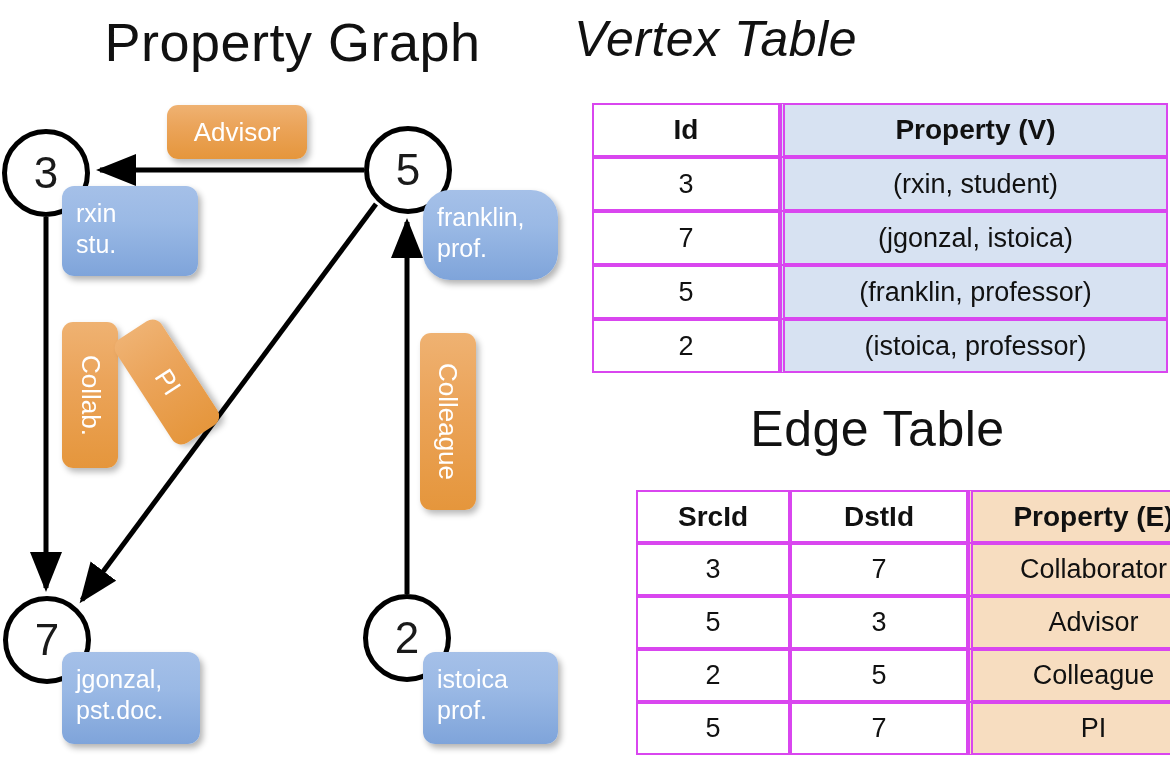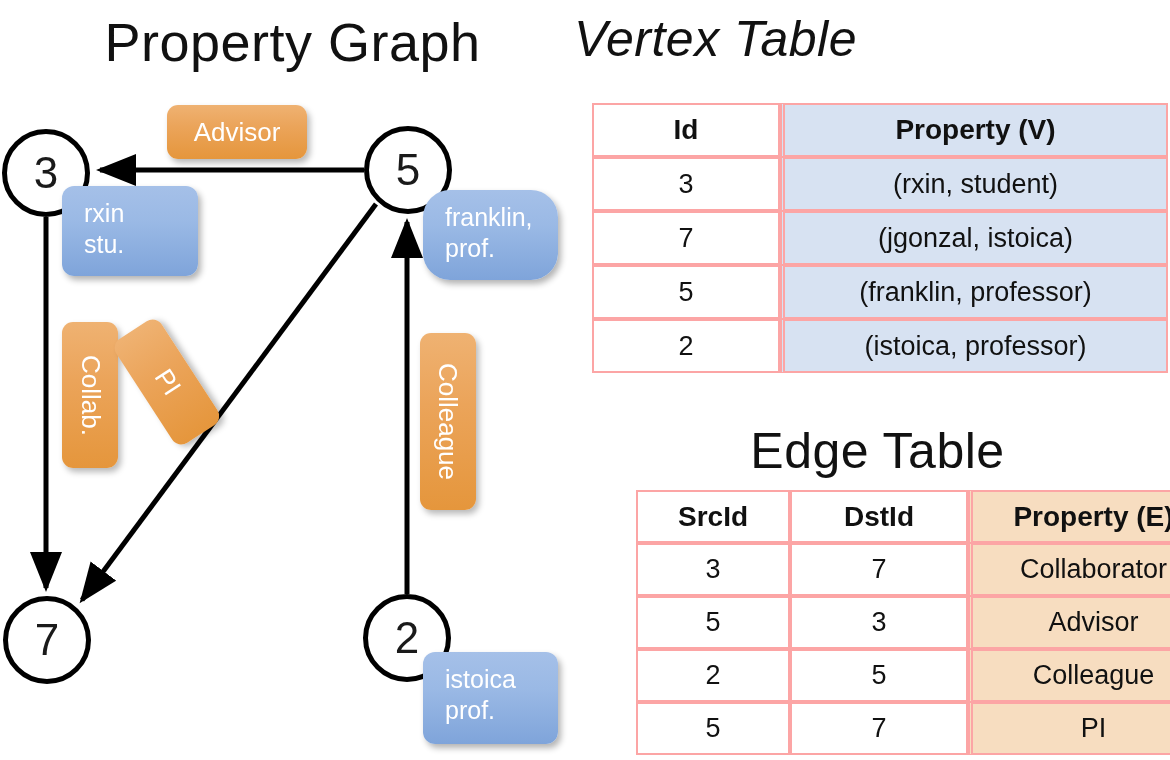--- a/index.html
+++ b/index.html
@@ -36,21 +36,20 @@
     left: 574px; top: 10px; width: 585px;
     font-size: 50px;
     line-height: 58px;
     font-style: italic;
   }
   #title-edge-table {
     left: 585px; top: 400px; width: 585px;
     text-align: center;
     font-size: 50px;
     line-height: 58px;
-    margin-top: 22px;
   }
 
   
   #graph-panel {
     position: absolute;
     left: 0; top: 0;
     width: 585px; height: 760px;
   }
   #graph-edges {
     position: absolute;
@@ -80,21 +79,21 @@
 
   .prop-box {
     position: absolute;
     border-radius: 12px;
     background: linear-gradient(to bottom, #a5c0e8 0%, #9ab9e5 40%, #7fa4da 100%);
     box-shadow: 3px 4px 6px rgba(0,0,0,0.30);
     color: #ffffff;
     font-size: 25px;
     font-weight: 300;
     line-height: 31px;
-    padding: 12px 22px;
+    padding: 12px 14px;
     box-sizing: border-box;
     z-index: 4;
     white-space: pre-line;
   }
   #vprop-3 { left: 62px;  top: 186px; width: 136px; height: 90px; }
   #vprop-5 { left: 423px; top: 190px; width: 135px; height: 90px; border-radius: 27px; }
   #vprop-7 { left: 62px;  top: 652px; width: 138px; height: 92px; }
   #vprop-2 { left: 423px; top: 652px; width: 135px; height: 92px; }
 
   .edge-label {
@@ -135,21 +134,21 @@
   }
 
   
   .data-table {
     position: absolute;
     border-collapse: separate;
     border-spacing: 0;
     table-layout: fixed;
   }
   .data-table td, .data-table th {
-    border: 2px solid #fca5a5;
+    border: 2px solid #d946ef;
     text-align: center;
     font-weight: 300;
     font-size: 27px;
     color: #111;
     padding: 0;
     box-sizing: border-box;
   }
   .data-table th {
     font-weight: bold;
     font-size: 28px;
@@ -217,20 +216,22 @@
     <span>7</span>
   </div>
   <div class="node" id="node-2">
     <span>2</span>
   </div>
 
   <div class="prop-box" id="vprop-3">rxin
 stu.</div>
   <div class="prop-box" id="vprop-5">franklin,
 prof.</div>
+  <div class="prop-box" id="vprop-7">jgonzal,
+pst.doc.</div>
   <div class="prop-box" id="vprop-2">istoica
 prof.</div>
 
   <div class="edge-label" id="elabel-advisor">
     <span class="htext">Advisor</span>
   </div>
   <div class="edge-label" id="elabel-collab">
     <span class="vtext">Collab.</span>
   </div>
   <div class="edge-label" id="elabel-pi">

